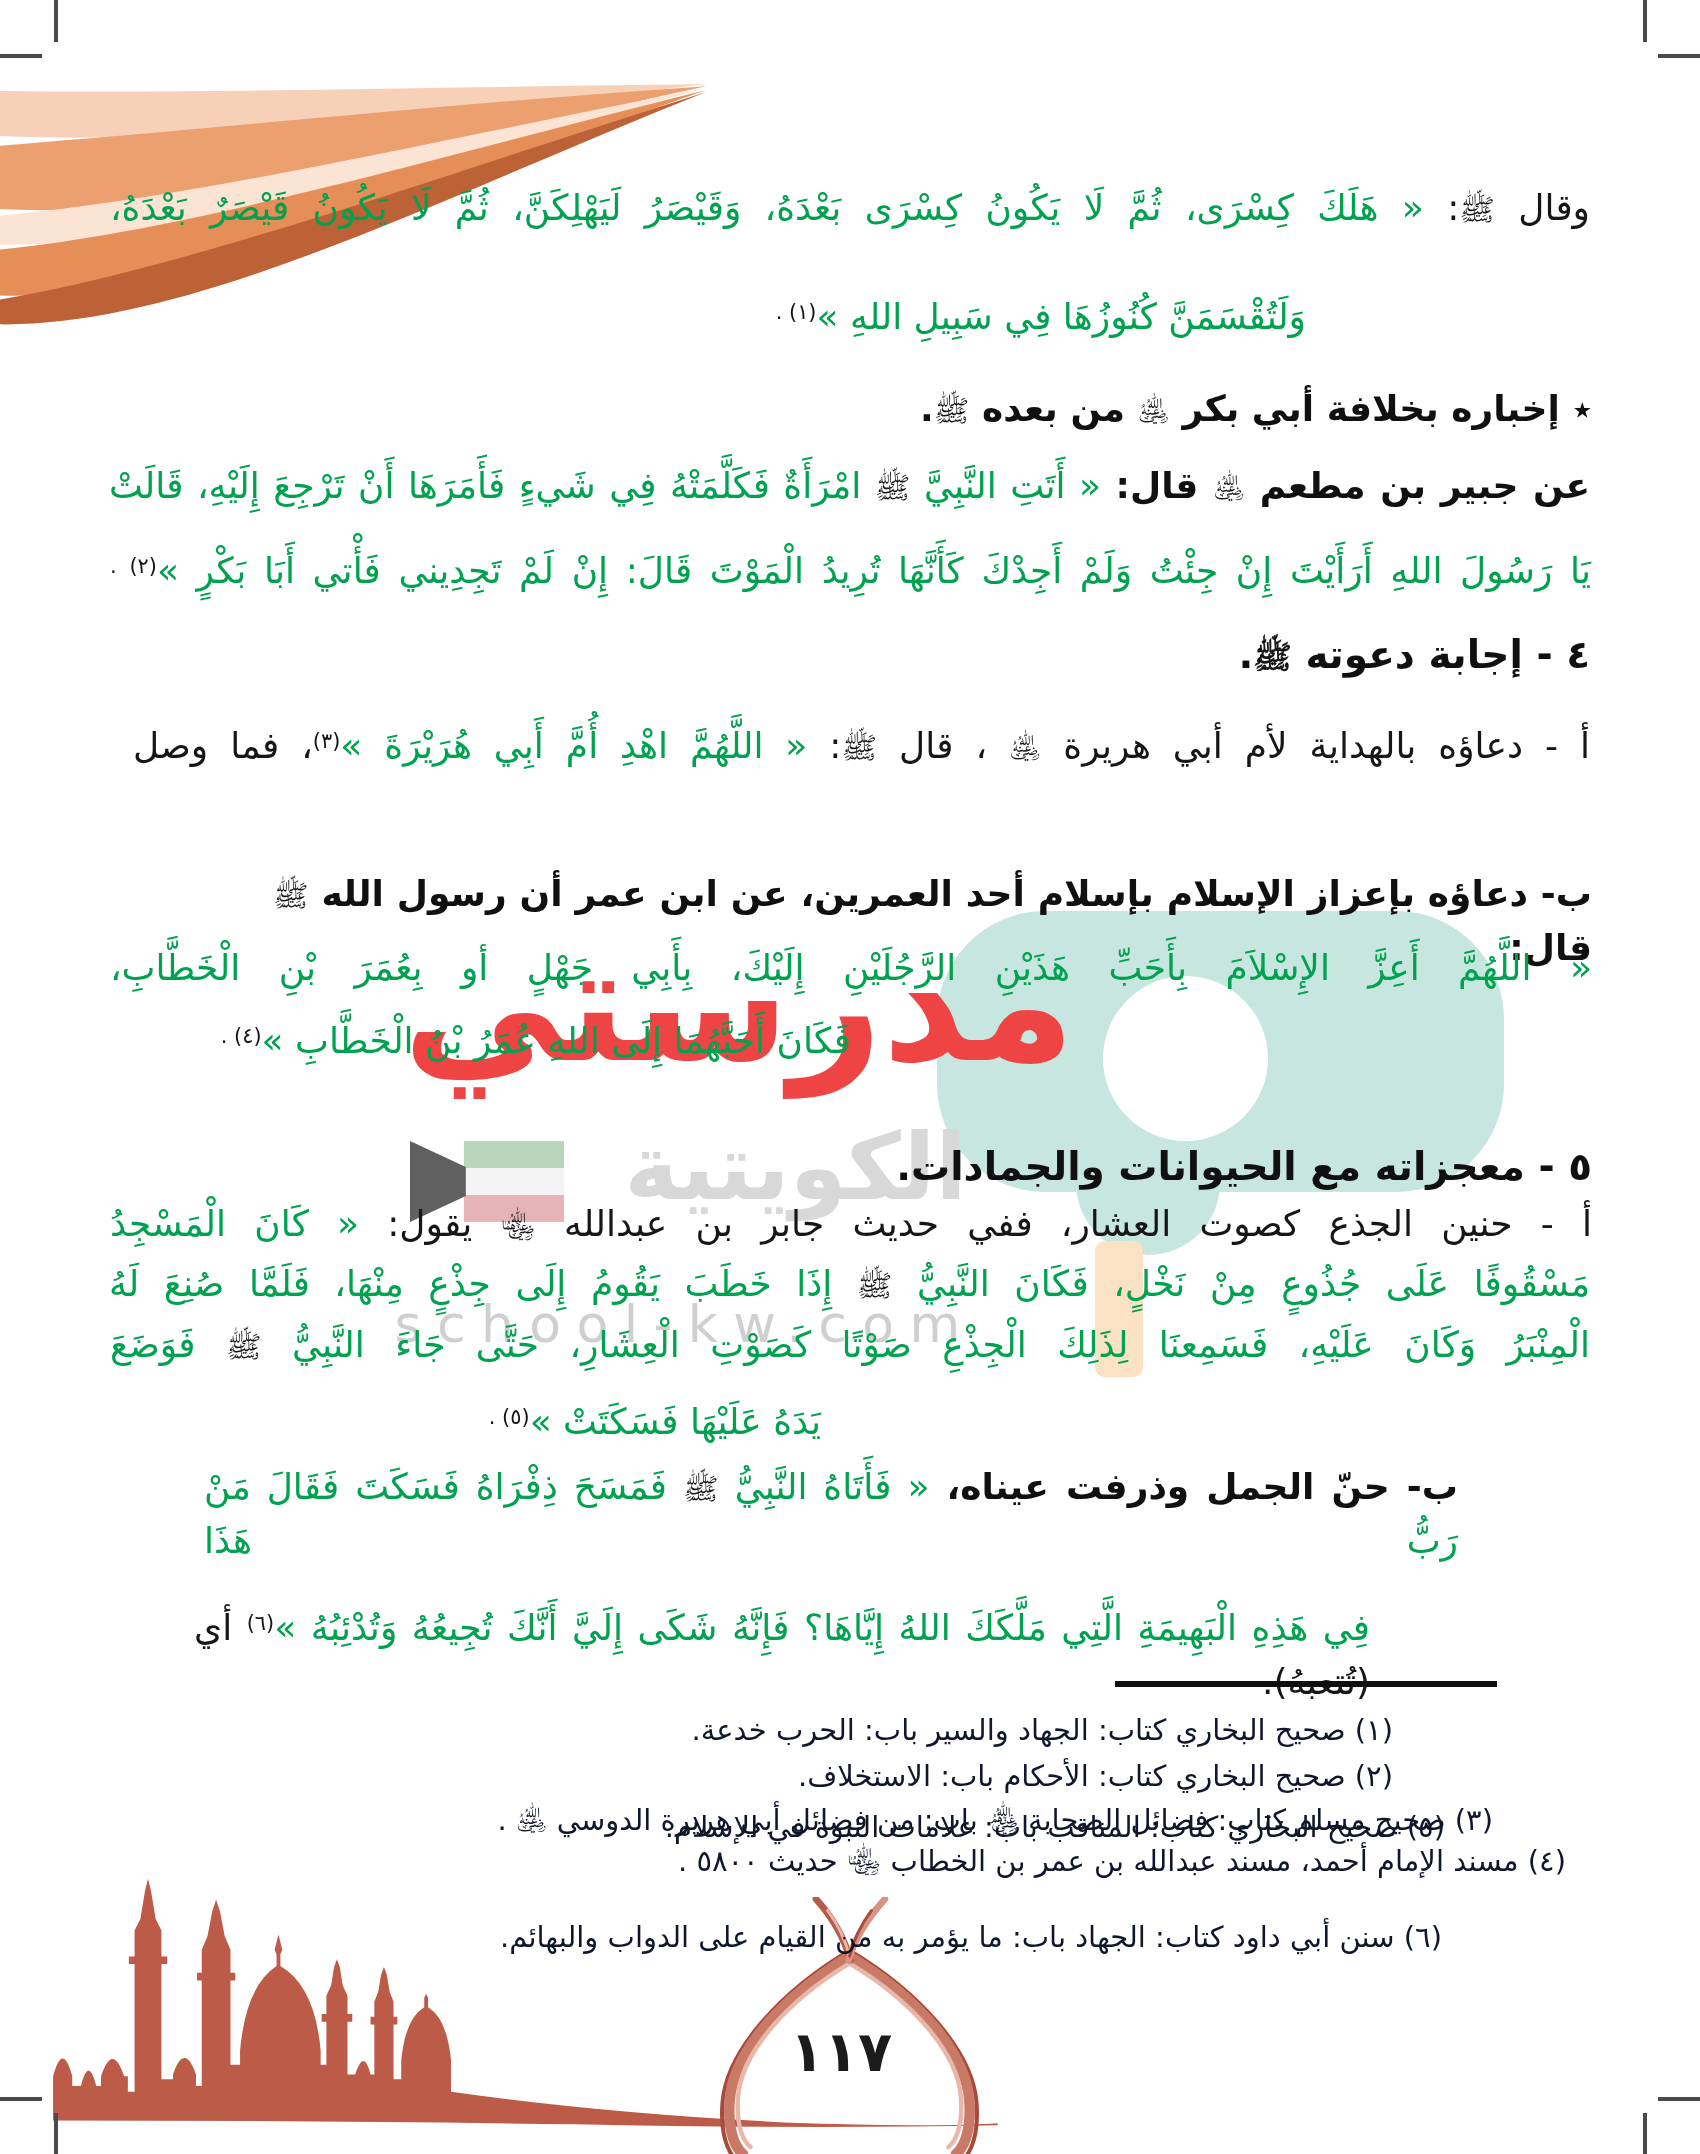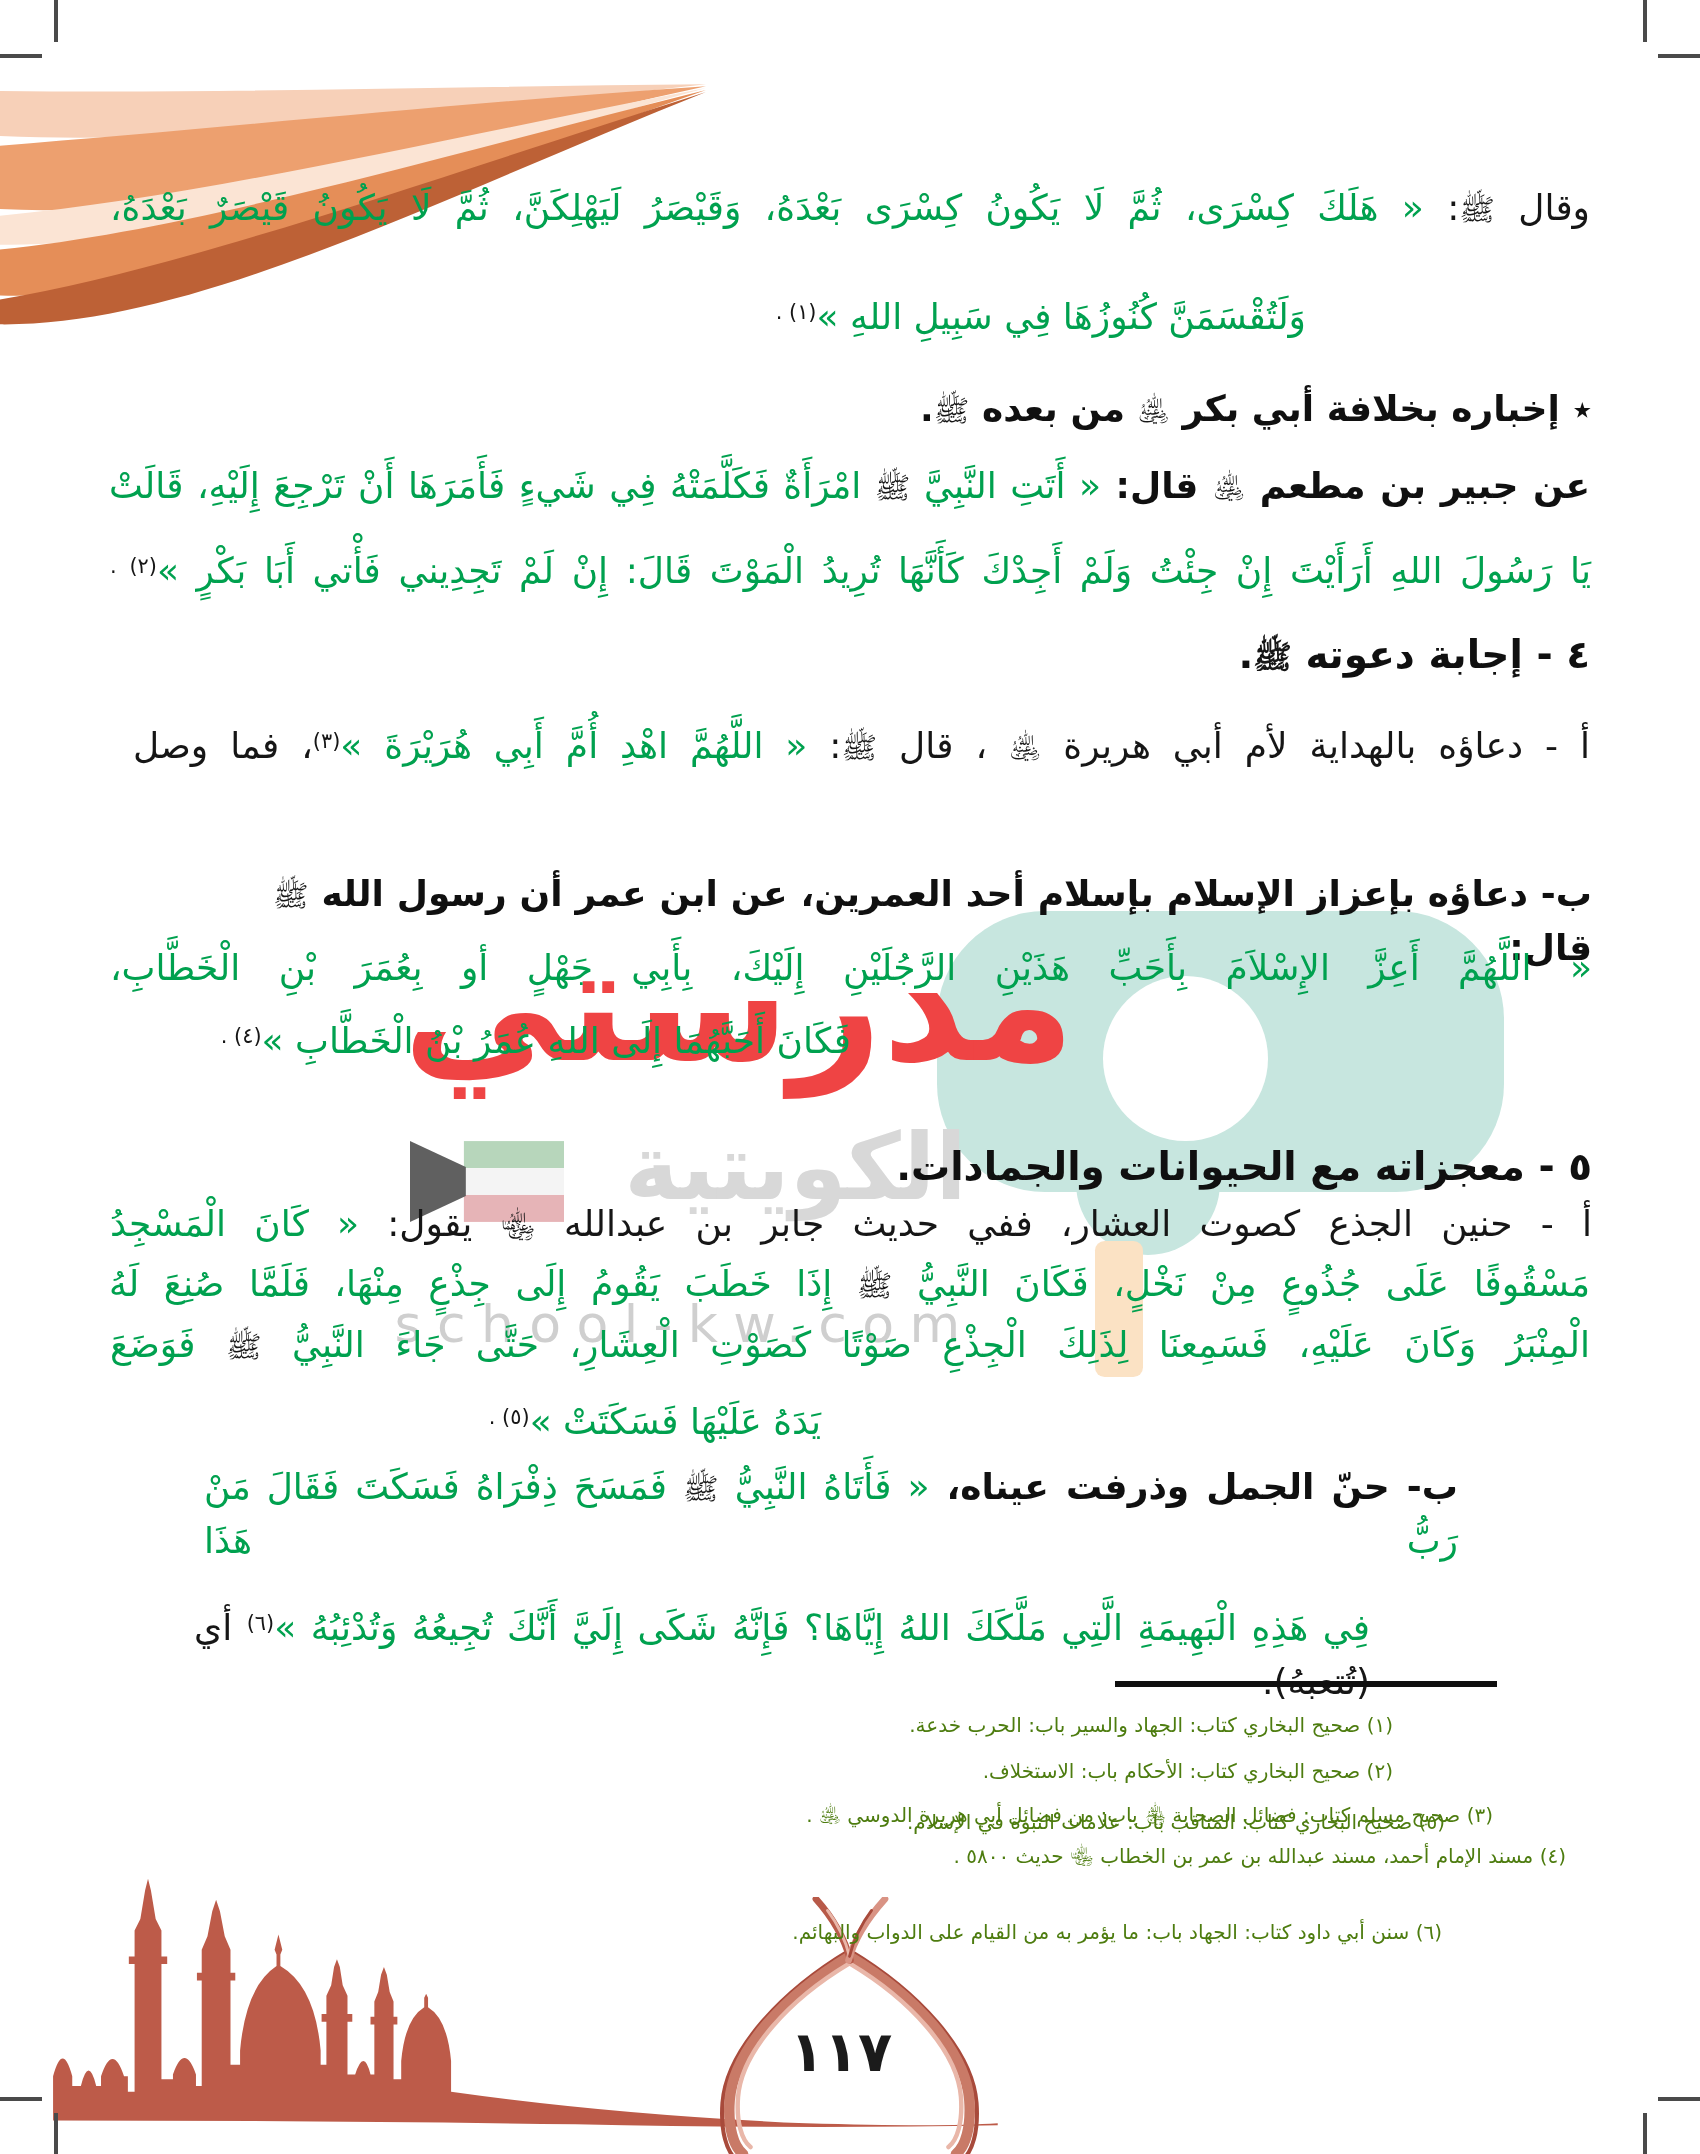--- a/index.html
+++ b/index.html
@@ -11,21 +11,21 @@
          text-align:center;white-space:nowrap;}
   .tline.just{white-space:normal;text-align:justify;text-align-last:justify;}
   .tline.heading{font-weight:bold;font-size:39px;}
   .seg-black{color:#161616;}
   .seg-bold{color:#101010;font-weight:bold;}
   .seg-green{color:#00a14f;}
   .seg-hon{color:#161616;font-size:.82em;}
   .seg-marker{color:#161616;font-size:.58em;vertical-align:.5em;}
   
   .fn-rule{position:absolute;left:1115px;top:1681px;width:382px;height:5.8px;background:#0f0f0f;z-index:30;}
-  .fnote{position:absolute;direction:rtl;font-size:20px;line-height:1.3;color:#4d7c0f;
+  .fnote{position:absolute;direction:rtl;font-size:29px;line-height:1.3;color:#0f172a;
          white-space:nowrap;text-align:right;z-index:30;}
   
   .crop{position:absolute;background:#4a4a4a;z-index:40;}
   
   .wm{position:absolute;z-index:5;}
   .wm-brand{left:460px;top:924px;width:615px;text-align:right;font-size:161px;font-weight:bold;
             color:#ef4444;line-height:1;}
   .wm-sub{left:565px;top:1122px;width:461px;text-align:center;font-size:92px;font-weight:bold;
           color:#d8d8d8;line-height:1;}
   .wm-site{left:248px;top:1293px;width:874px;text-align:center;font-size:52px;color:#cfcfcf;

